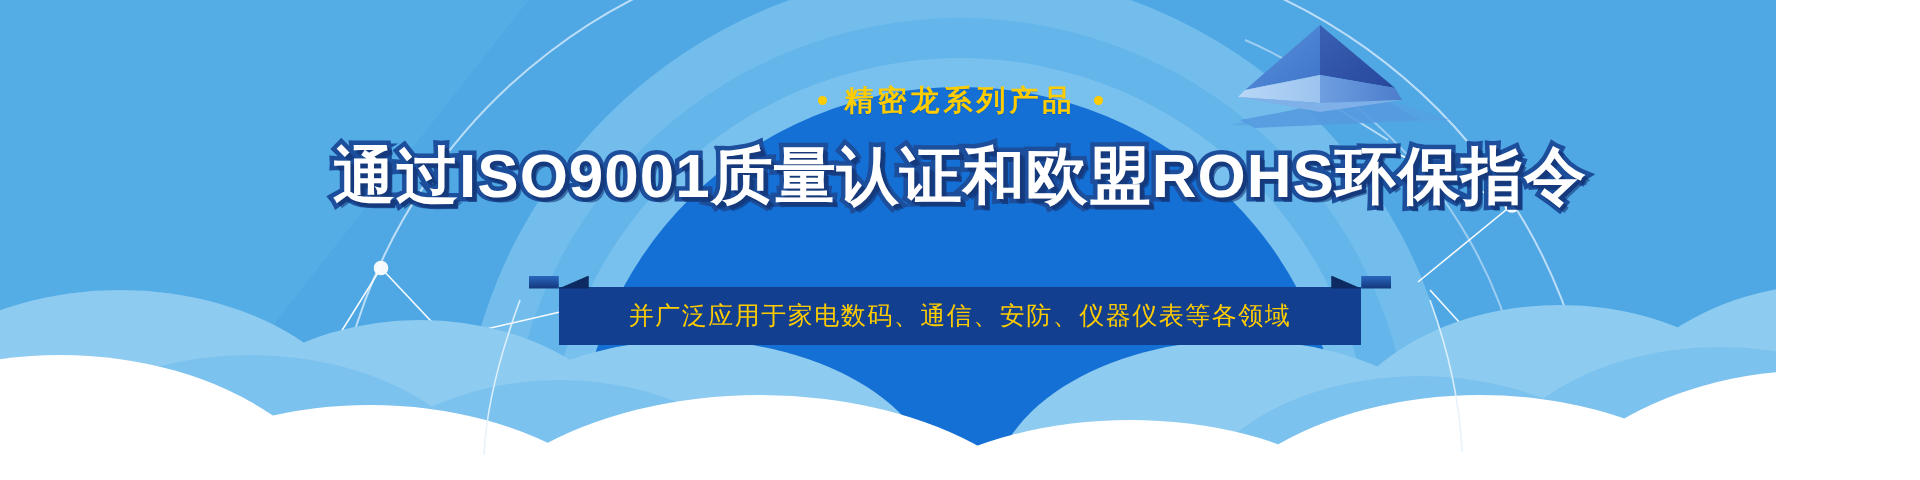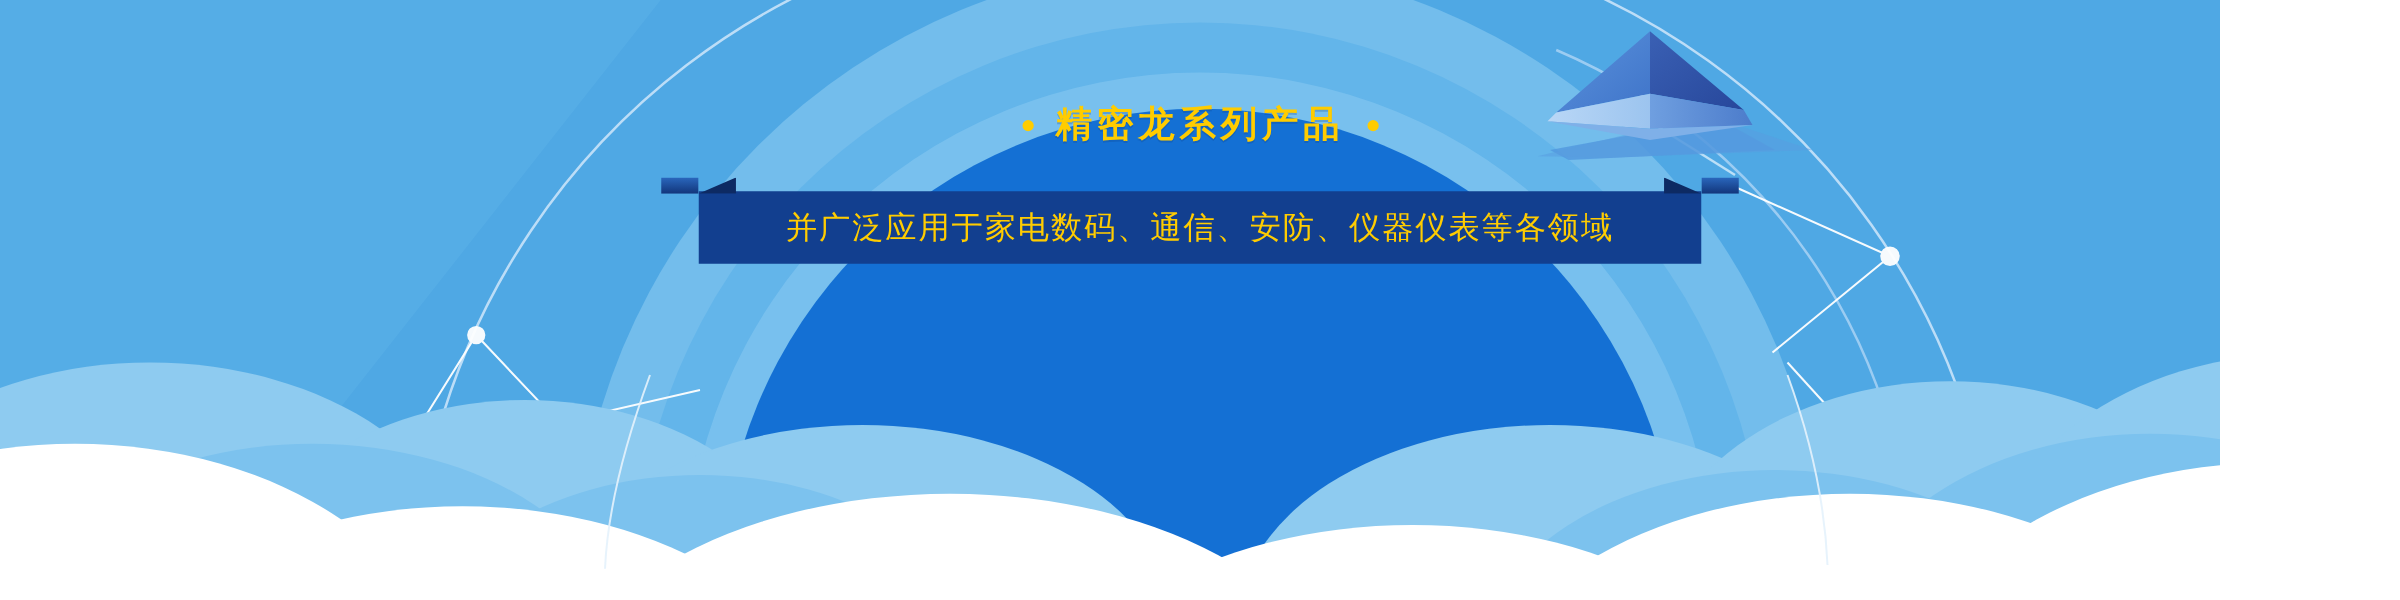--- a/index.html
+++ b/index.html
@@ -239,20 +239,21 @@
   </svg>
 
   <div class="text-stack">
 
     <div class="eyebrow">
       <span class="eyebrow-dot"></span>
       <span>精密龙系列产品</span>
       <span class="eyebrow-dot"></span>
     </div>
 
+    <h1 class="headline">通过ISO9001质量认证和欧盟ROHS环保指令</h1>
 
     <div class="ribbon-wrap">
       <span class="ribbon-tail left"></span>
       <span class="ribbon-tail right"></span>
       <div class="ribbon">
         <span class="ribbon-fold left"></span>
         <span class="ribbon-fold right"></span>
         <span>并广泛应用于家电数码、通信、安防、仪器仪表等各领域</span>
       </div>
     </div>

